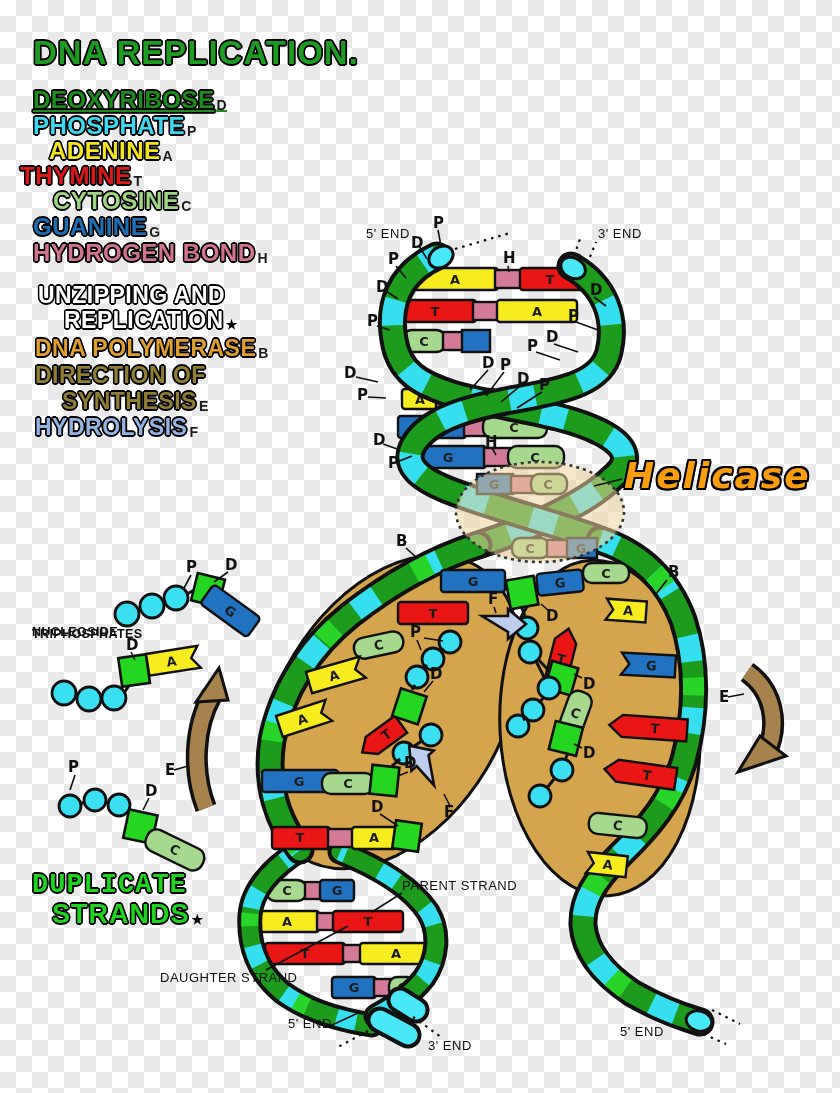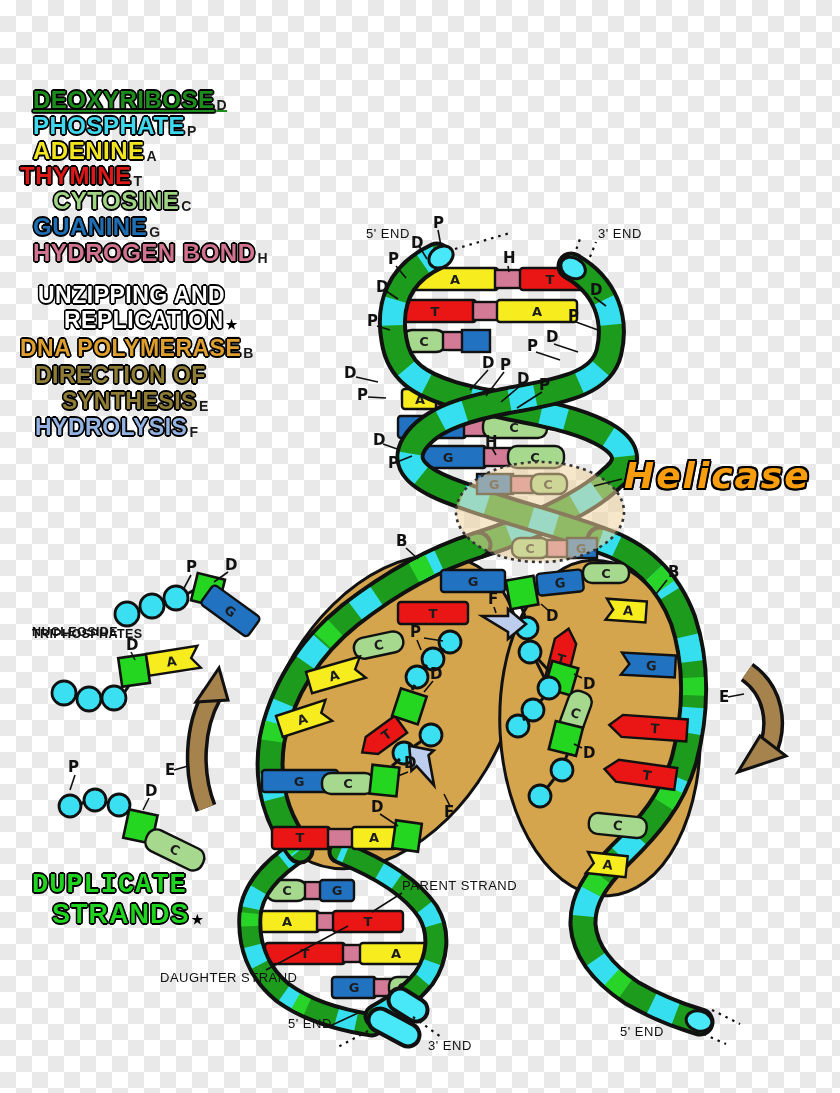--- a/index.html
+++ b/index.html
@@ -440,32 +440,33 @@
     <text class="end" x="366" y="238">5' END</text>
     <text class="end" x="598" y="238">3' END</text>
     <text class="end" x="288" y="1028">5' END</text>
     <text class="end" x="428" y="1050">3' END</text>
     <text class="end" x="620" y="1036">5' END</text>
     <text class="end" x="402" y="890">PARENT STRAND</text>
     <text class="end" x="160" y="982">DAUGHTER STRAND</text>
   </g>
 </svg>
 
+<div class="txt title ol" style="left:33px;top:36px;">DNA REPLICATION.</div>
 
 <div class="txt leg ol" style="left:33px;top:88px;color:#1c8c1c;text-decoration:underline;"><span>DEOXYRIBOSE</span><span class="sub">D</span></div>
 <div class="txt leg ol" style="left:33px;top:114px;color:#3fd9ef;"><span>PHOSPHATE</span><span class="sub">P</span></div>
-<div class="txt leg ol" style="left:33px;top:139px;color:#f2e41f;text-align:right;"><span>ADENINE</span><span class="sub">A</span></div>
+<div class="txt leg ol" style="left:49px;top:139px;color:#f2e41f;text-align:right;"><span>ADENINE</span><span class="sub">A</span></div>
 <div class="txt leg ol" style="left:20px;top:164px;color:#de1818;"><span>THYMINE</span><span class="sub">T</span></div>
 <div class="txt leg ol" style="left:33px;top:189px;color:#a0d584;padding-left:20px;"><span>CYTOSINE</span><span class="sub">C</span></div>
 <div class="txt leg ol" style="left:33px;top:215px;color:#1f6fb4;"><span>GUANINE</span><span class="sub">G</span></div>
 <div class="txt leg ol" style="left:33px;top:241px;color:#d2738f;"><span>HYDROGEN BOND</span><span class="sub">H</span></div>
 
 <div class="txt proc ol" style="left:38px;top:284px;color:#ffffff;">UNZIPPING AND</div>
 <div class="txt proc ol" style="left:58px;top:309px;color:#ffffff;padding-left:6px;"><span>REPLICATION</span><span class="star">★</span></div>
-<div class="txt proc ol" style="left:20px;top:337px;color:#df9f2e;"><span>DNA POLYMERASE</span><span class="sub">B</span></div>
+<div class="txt proc ol" style="left:35px;top:337px;color:#df9f2e;"><span>DNA POLYMERASE</span><span class="sub">B</span></div>
 <div class="txt proc ol" style="left:35px;top:364px;color:#8f7d35;">DIRECTION OF</div>
 <div class="txt proc ol" style="left:62px;top:390px;color:#8f7d35;"><span>SYNTHESIS</span><span class="sub">E</span></div>
 <div class="txt proc ol" style="left:35px;top:416px;color:#93b3e3;"><span>HYDROLYSIS</span><span class="sub">F</span></div>
 
 <div class="txt helicase" style="left:624px;top:458px;">Helicase</div>
 
 <div class="txt small-black" style="left:32px;top:614px;margin-top:12px;">NUCLEOSIDE</div>
 <div class="txt small-black" style="left:32px;top:628px;">TRIPHOSPHATES</div>
 
 <div class="txt dup ol" style="left:32px;top:872px;font-family:Liberation Mono, monospace;">DUPLICATE</div>

